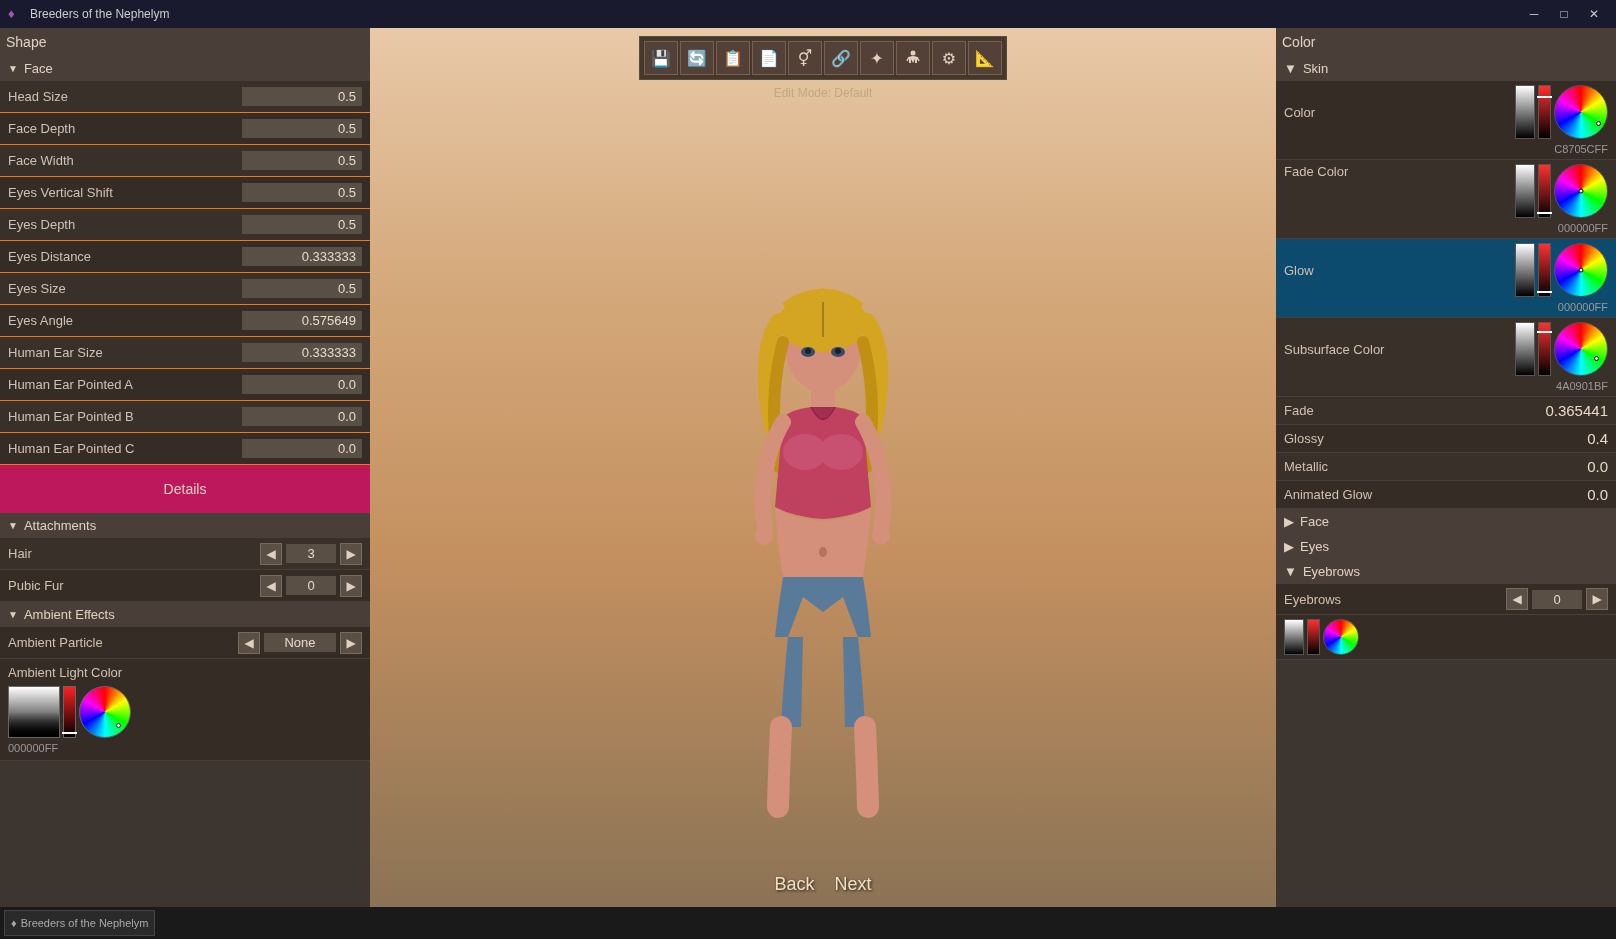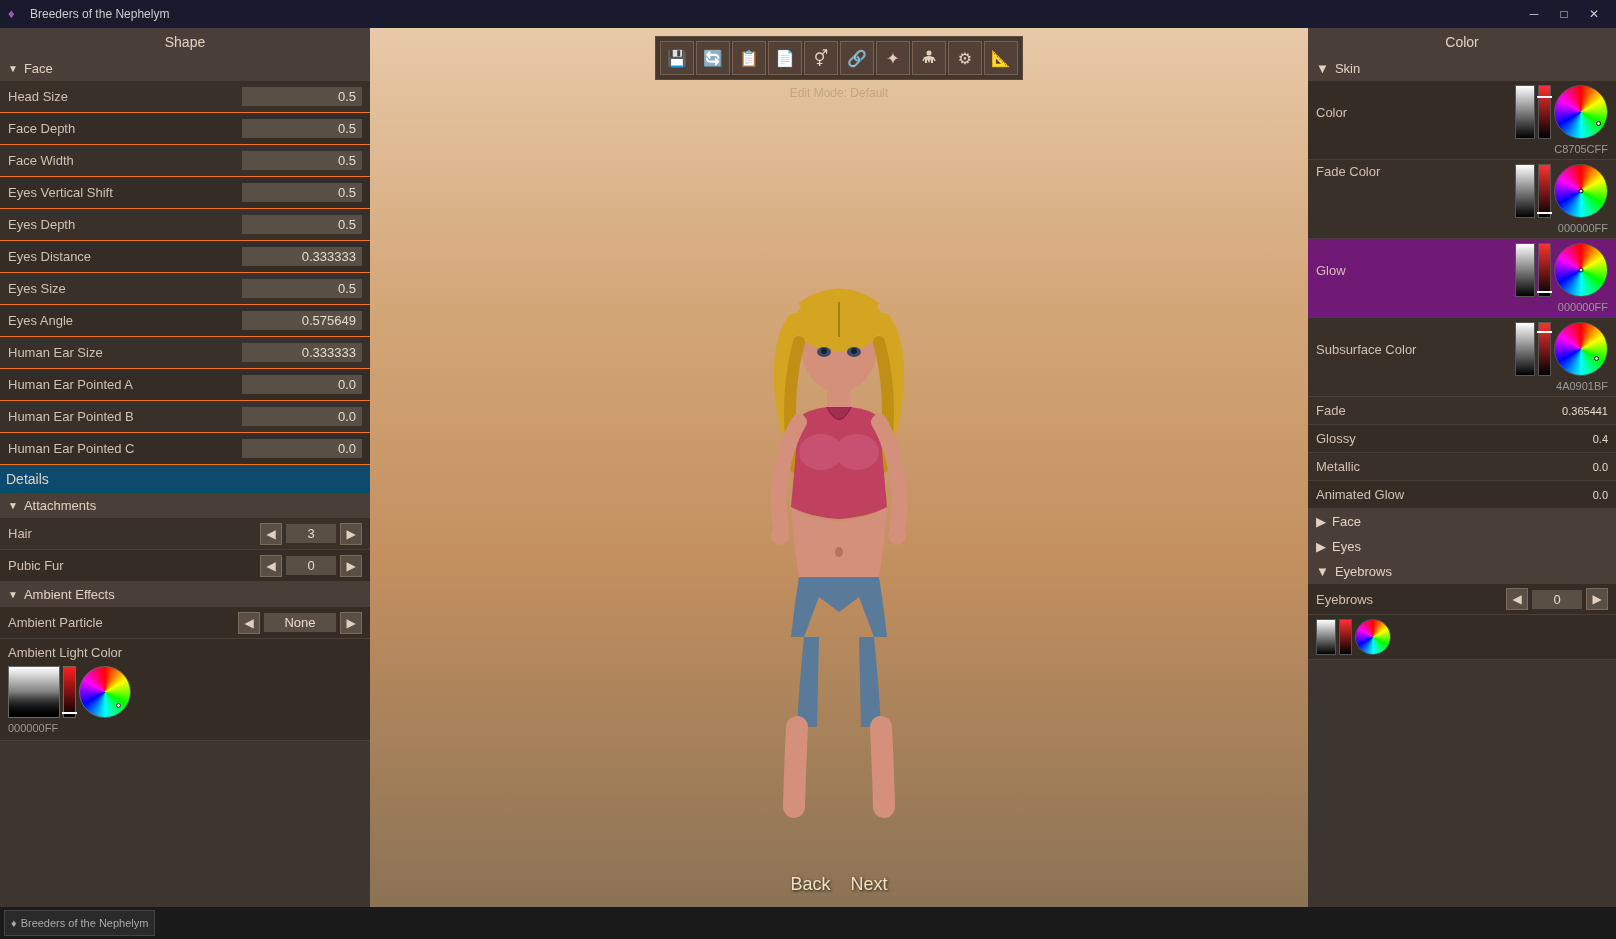--- a/index.html
+++ b/index.html
@@ -68,21 +68,21 @@
       width: 370px;
       background: #3d3530;
       display: flex;
       flex-direction: column;
       flex-shrink: 0;
       overflow: hidden;
     }
 
     .panel-header {
       background: #4a3f38;
-      text-align: center;
+      text-align: left;
       padding: 6px;
       font-size: 14px;
       color: #e0d0c0;
       font-weight: 500;
       flex-shrink: 0;
     }
 
     .panel-content {
       flex: 1;
       overflow-y: auto;
@@ -124,23 +124,23 @@
       width: 120px;
       background: #5a4f45;
       padding: 2px 6px;
       color: #e8d8c8;
       font-size: 13px;
       text-align: right;
     }
 
     
     .details-header {
-      background: #0c4a6e;
-      text-align: left;
-      padding: 6px;
+      background: #be185d;
+      text-align: center;
+      padding: 16px;
       font-size: 14px;
       color: #e0d0c0;
       font-weight: 500;
     }
 
     .stepper-row {
       display: flex;
       align-items: center;
       padding: 3px 8px;
       border-bottom: 1px solid #4a3f38;
@@ -264,21 +264,21 @@
     .nav-btn {
       color: #f0e0c0;
       font-size: 18px;
       cursor: pointer;
       text-shadow: 1px 1px 3px rgba(0,0,0,0.8);
       font-weight: 500;
     }
 
     
     .right-panel {
-      width: 308px;
+      width: 340px;
       background: #3d3530;
       display: flex;
       flex-direction: column;
       flex-shrink: 0;
       overflow: hidden;
     }
 
     .right-panel-content {
       flex: 1;
       overflow-y: auto;
@@ -309,21 +309,21 @@
     .scalar-row:nth-child(even) { background: #3a302a; }
     .scalar-row:nth-child(odd) { background: #362c26; }
 
     .scalar-label {
       flex: 1;
       color: #d0c0b0;
       font-size: 13px;
     }
     .scalar-value {
       color: #e8d8c8;
-      font-size: 11px;
+      font-size: 15px;
     }
 
     .eyebrows-stepper {
       display: flex;
       align-items: center;
       padding: 4px 8px;
       border-bottom: 1px solid #4a3f38;
       min-height: 30px;
       background: #362c26;
     }
@@ -603,21 +603,21 @@
               <div style="position:absolute; bottom:3px; left:-2px; right:-2px; height:2px; background:white;"></div>
             </div>
             <div style="width:54px; height:54px; border-radius:50%; background: conic-gradient(red, yellow, lime, cyan, blue, magenta, red); border: 1px solid #555; position:relative; flex-shrink:0;">
               <div style="position:absolute; width:5px; height:5px; border-radius:50%; background:white; border:1px solid black; top:50%; right:50%; transform:translate(50%,-50%);"></div>
             </div>
           </div>
         </div>
         <div style="font-size:11px; color:#999; text-align:right;">000000FF</div>
       </div>
 
-      <div style="background: #701a75; border-bottom: 1px solid #4a3f38; padding: 4px 8px;">
+      <div style="background: #0c4a6e; border-bottom: 1px solid #4a3f38; padding: 4px 8px;">
         <div style="display:flex; align-items:center; margin-bottom:4px;">
           <span style="flex:1; color:#d0c0b0; font-size:13px;">Glow</span>
           <div style="display:flex; gap:3px; align-items:center;">
             <div style="width:20px; height:54px; background: linear-gradient(to bottom, white, black); border: 1px solid #555; flex-shrink:0;"></div>
             <div style="width:13px; height:54px; background: linear-gradient(to bottom, #ff3030, #000000); border: 1px solid #555; flex-shrink:0; position:relative;">
               <div style="position:absolute; bottom:3px; left:-2px; right:-2px; height:2px; background:white;"></div>
             </div>
             <div style="width:54px; height:54px; border-radius:50%; background: conic-gradient(red, yellow, lime, cyan, blue, magenta, red); border: 1px solid #555; position:relative; flex-shrink:0;">
               <div style="position:absolute; width:5px; height:5px; border-radius:50%; background:white; border:1px solid black; top:50%; right:50%; transform:translate(50%,-50%);"></div>
             </div>

